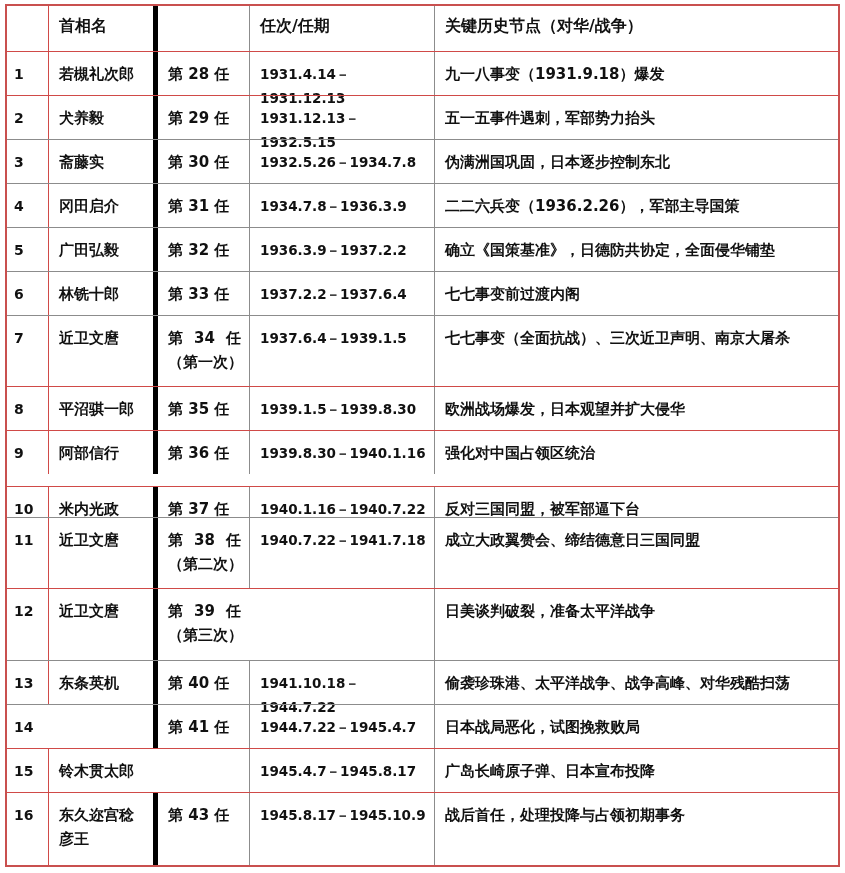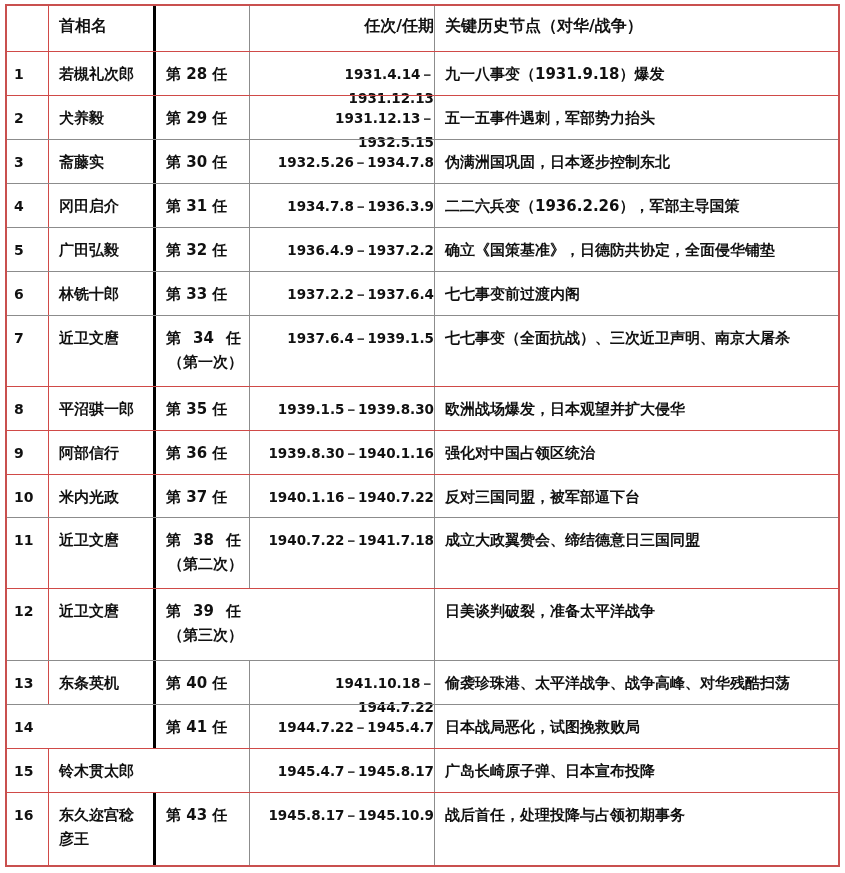--- a/index.html
+++ b/index.html
@@ -8,22 +8,22 @@
   .tbl { position: absolute; left: 5px; top: 4px; width: 835px; height: 863px;
          box-sizing: border-box; border: 2px solid #c9504f; }
   .row { position: absolute; left: 0; width: 831px; box-sizing: border-box;
          border-top: 1px solid #8c8c8c; }
   .row.red-top { border-top: 1px solid #d04a48; }
   .row.first { border-top: none; }
   .cell { position: absolute; top: 0; bottom: 0; box-sizing: border-box;
           padding: 10px 0 0 10px; font-size: 15px; font-weight: bold; line-height: 24px; }
   .c0 { left: 0; width: 41px; padding-left: 7px; font-size: 14px; }
   .c1 { left: 41px; width: 105px; border-left: 1px solid #d04a48; }
-  .c2 { left: 146px; width: 96px; border-left: 3px solid #000000; }
-  .c3 { left: 242px; width: 185px; border-left: 1px solid #8c8c8c; font-size: 13.5px; text-align: right; }
+  .c2 { left: 146px; width: 96px; border-left: 5px solid #000000; }
+  .c3 { left: 242px; width: 185px; border-left: 1px solid #8c8c8c; font-size: 13.5px; }
   .c4 { left: 427px; width: 404px; border-left: 1px solid #8c8c8c; }
   .hdr .cell { font-size: 16px; padding-top: 8px; }
   .term-main { display: flex; justify-content: space-between; padding-right: 8px; }
   .term-sub { display: block; text-align: right; padding-right: 6px; }
   .name-wrap { white-space: normal; padding-right: 8px; }
 </style>
 </head>
 <body>
 
 <div class="tbl">
@@ -61,21 +61,21 @@
         <div class="cell c0">4</div>
         <div class="cell c1 name-wrap">冈田启介</div>
         <div class="cell c2"><span>第 31 任</span></div>
         <div class="cell c3">1934.7.8－1936.3.9</div>
         <div class="cell c4">二二六兵变（1936.2.26），军部主导国策</div>
       </div>
       <div class="row" style="top: 221px; height: 44px;">
         <div class="cell c0">5</div>
         <div class="cell c1 name-wrap">广田弘毅</div>
         <div class="cell c2"><span>第 32 任</span></div>
-        <div class="cell c3">1936.4.9－1937.2.2</div>
+        <div class="cell c3">1936.3.9－1937.2.2</div>
         <div class="cell c4">确立《国策基准》，日德防共协定，全面侵华铺垫</div>
       </div>
       <div class="row" style="top: 265px; height: 44px;">
         <div class="cell c0">6</div>
         <div class="cell c1 name-wrap">林铣十郎</div>
         <div class="cell c2"><span>第 33 任</span></div>
         <div class="cell c3">1937.2.2－1937.6.4</div>
         <div class="cell c4">七七事变前过渡内阁</div>
       </div>
       <div class="row" style="top: 309px; height: 71px;">
@@ -99,21 +99,21 @@
         <div class="cell c3">1939.1.5－1939.8.30</div>
         <div class="cell c4">欧洲战场爆发，日本观望并扩大侵华</div>
       </div>
       <div class="row red-top" style="top: 424px; height: 44px;">
         <div class="cell c0">9</div>
         <div class="cell c1 name-wrap">阿部信行</div>
         <div class="cell c2"><span>第 36 任</span></div>
         <div class="cell c3">1939.8.30－1940.1.16</div>
         <div class="cell c4">强化对中国占领区统治</div>
       </div>
-      <div class="row red-top" style="top: 468px; height: 43px;">
+      <div class="row red-top" style="top: 480px; height: 43px;">
         <div class="cell c0">10</div>
         <div class="cell c1 name-wrap">米内光政</div>
         <div class="cell c2"><span>第 37 任</span></div>
         <div class="cell c3">1940.1.16－1940.7.22</div>
         <div class="cell c4">反对三国同盟，被军部逼下台</div>
       </div>
       <div class="row" style="top: 511px; height: 71px;">
         <div class="cell c0">11</div>
         <div class="cell c1 name-wrap">近卫文麿</div>
         <div class="cell c2">

